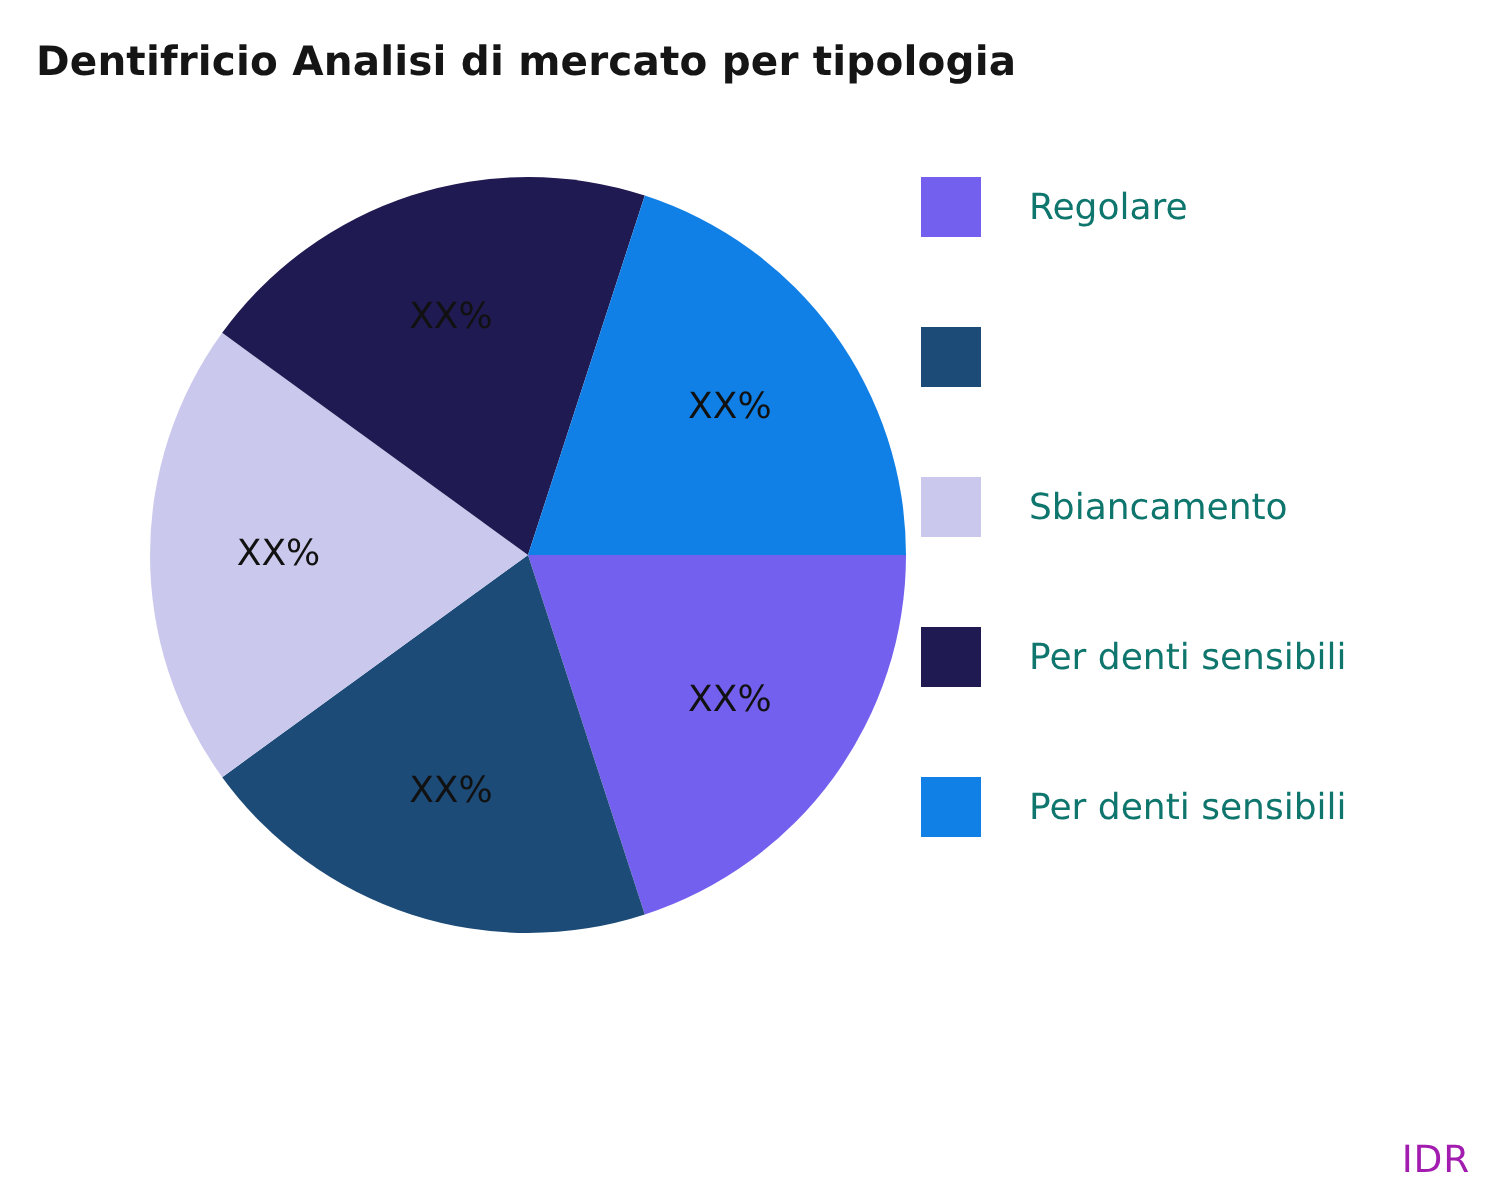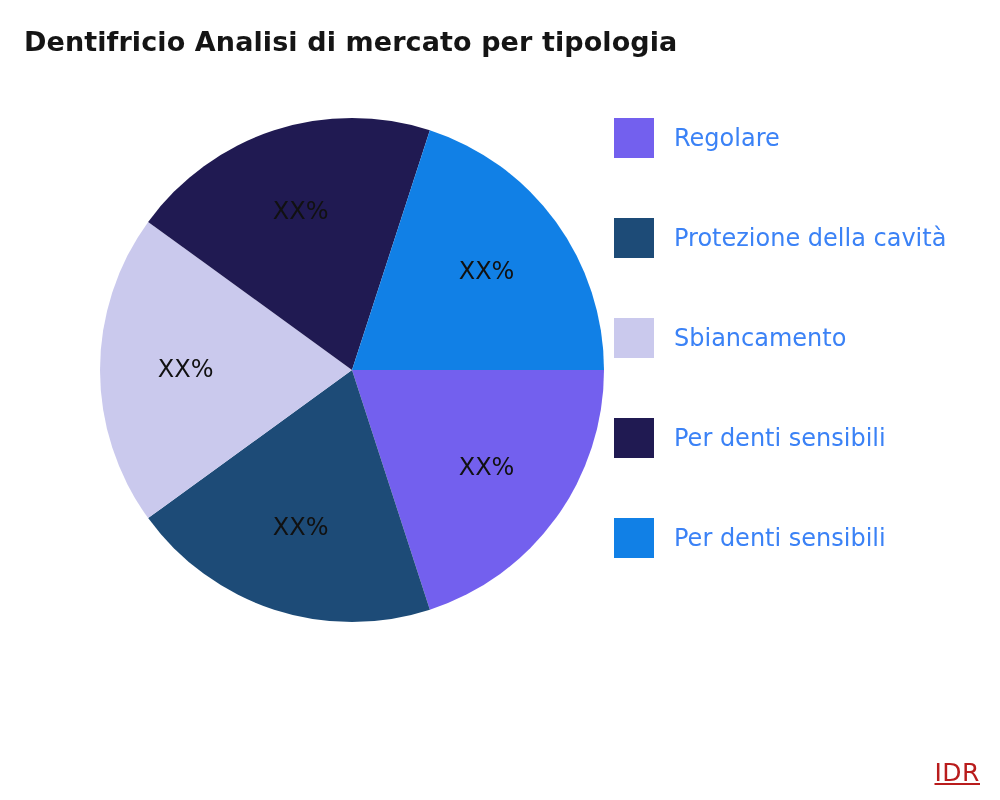--- a/index.html
+++ b/index.html
@@ -61,34 +61,33 @@
     margin-bottom: 60px;
     white-space: nowrap;
   }
   .legend-row:last-child { margin-bottom: 0; }
   .legend-swatch {
     width: 40px;
     height: 40px;
     flex: 0 0 40px;
   }
   .legend-label {
-    margin-left: 20px;
+    margin-left: 32px;
     font-size: 24px;
-    color: #3b82f6;
+    color: #0f766e;
     line-height: 1;
   }
 
   #watermark {
     position: absolute;
     right: 20px;
     bottom: 13px;
     font-size: 25px;
-    color: #b91c1c;
+    color: #a21caf;
     letter-spacing: 0.5px;
-    text-decoration: underline;
   }
 </style>
 </head>
 <body>
 
 <div id="chart-title">Dentifricio Analisi di mercato per tipologia</div>
 
 <div id="pie-area">
   <svg id="pie-svg" viewBox="0 0 504 504">
     <g id="pie-slices">
@@ -108,21 +107,20 @@
   </svg>
 </div>
 
 <div id="legend">
     <div class="legend-row">
       <span class="legend-swatch" style="background: rgb(115, 96, 238);"></span>
       <span class="legend-label">Regolare</span>
     </div>
     <div class="legend-row">
       <span class="legend-swatch" style="background: rgb(29, 75, 119);"></span>
-      <span class="legend-label">Protezione della cavità</span>
     </div>
     <div class="legend-row">
       <span class="legend-swatch" style="background: rgb(202, 201, 237);"></span>
       <span class="legend-label">Sbiancamento</span>
     </div>
     <div class="legend-row">
       <span class="legend-swatch" style="background: rgb(32, 26, 82);"></span>
       <span class="legend-label">Per denti sensibili</span>
     </div>
     <div class="legend-row">

